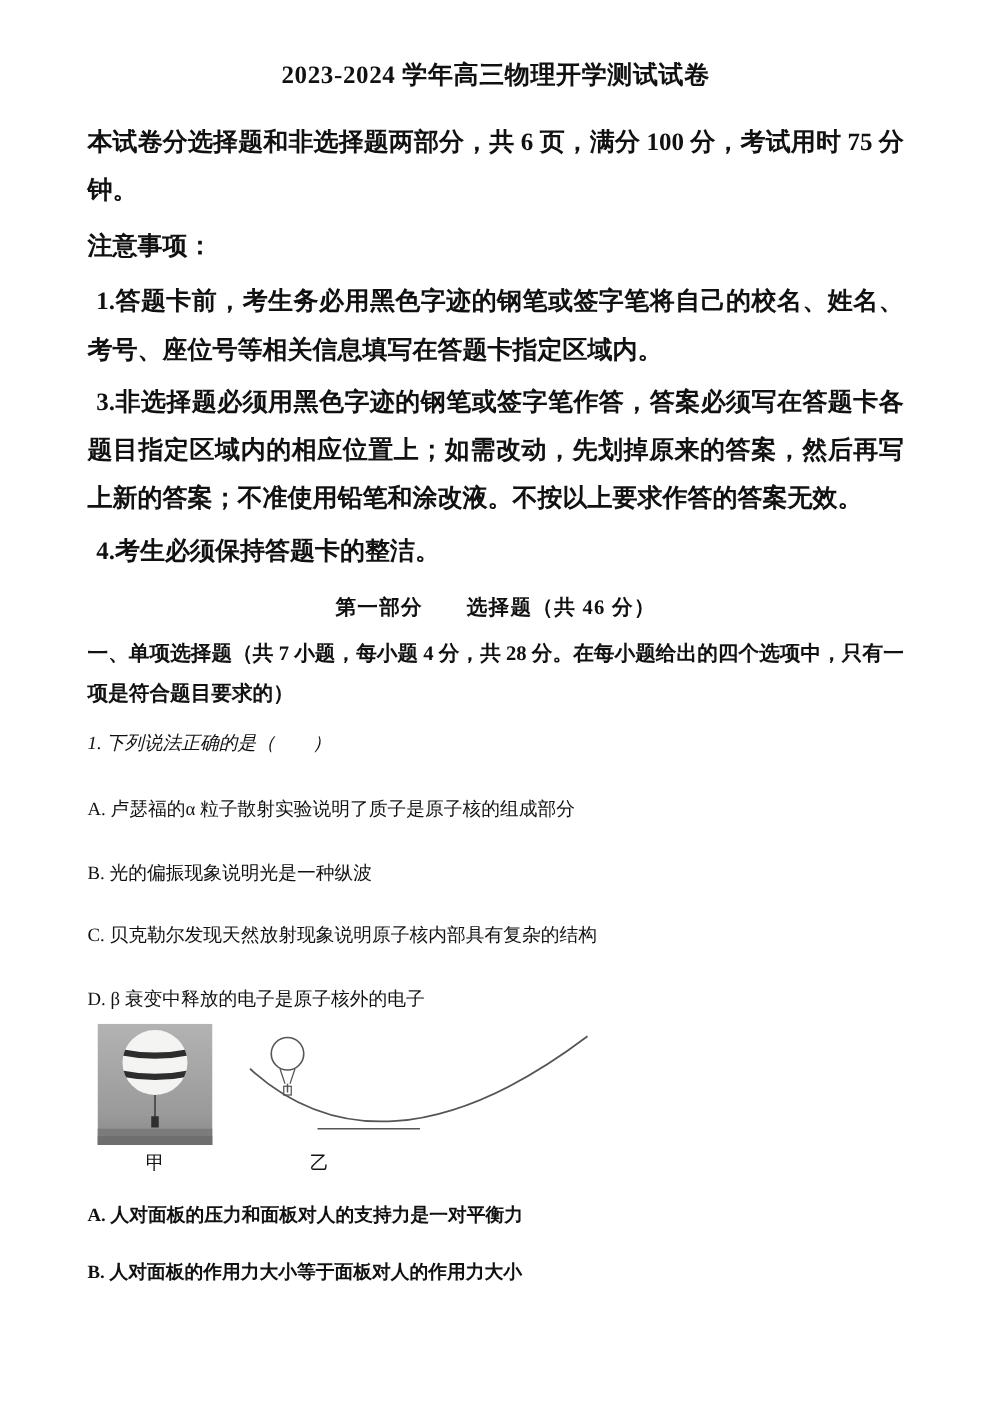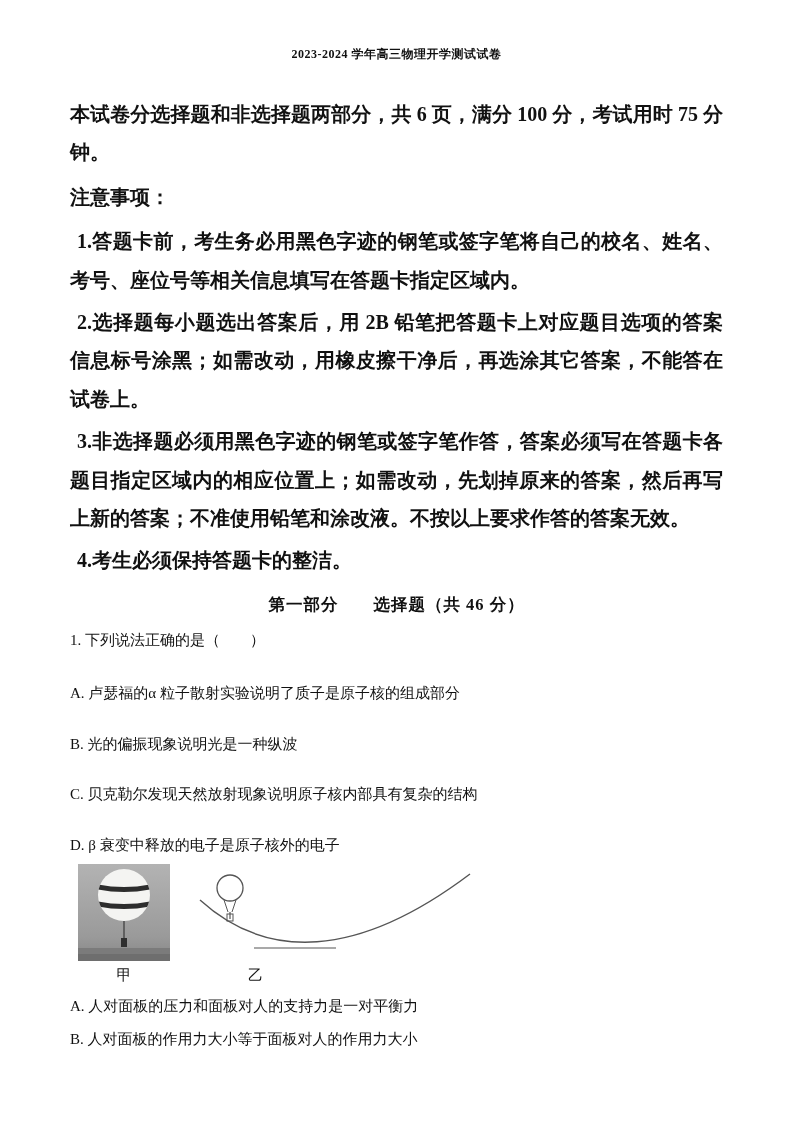--- a/index.html
+++ b/index.html
@@ -10,24 +10,24 @@
   }
   .page {
     width: 793px;
     min-height: 1122px;
     margin: 0 auto;
     background: #ffffff;
     padding: 46px 70px 40px 70px;
   }
   .title {
     text-align: center;
-    font-size: 12px;
+    font-size: 20px;
     font-weight: bold;
     letter-spacing: 0.5px;
-    margin-bottom: 32px;
+    margin-bottom: 22px;
   }
   .hdr {
     font-size: 20px;
     font-weight: bold;
     line-height: 1.92;
     text-align: justify;
     margin-bottom: 6px;
   }
   .notice-item { text-indent: 7px; margin-bottom: 4px; }
   .part-heading {
@@ -42,34 +42,35 @@
     font-weight: bold;
     line-height: 1.95;
     text-align: justify;
     margin-bottom: 10px;
   }
   .stem {
     font-size: 15px;
     line-height: 1.9;
     margin-top: 10px;
     text-align: justify;
+    font-style: italic;
   }
   .stem-wide {
     font-size: 15px;
     line-height: 2.5;
     margin-top: 14px;
     text-align: justify;
   }
   .opt {
     font-size: 15px;
     line-height: 1.5;
     margin-top: 28px;
     text-align: justify;
   }
-  .opt-wide { margin-top: 10px; }
+  .opt-wide { margin-top: 22px; font-weight: bold; }
   .figure-row {
     display: flex;
     align-items: flex-start;
     gap: 26px;
     margin: 8px 0 2px 8px;
   }
   .fig-col {
     display: flex;
     flex-direction: column;
     align-items: center;
@@ -86,26 +87,26 @@
 
 <div class="page">
 
   <h1 class="title">2023-2024 学年高三物理开学测试试卷</h1>
 
   <p class="hdr">本试卷分选择题和非选择题两部分，共 6 页，满分 100 分，考试用时 75 分钟。</p>
 
   <p class="hdr">注意事项：</p>
 
   <p class="hdr notice-item">1.答题卡前，考生务必用黑色字迹的钢笔或签字笔将自己的校名、姓名、考号、座位号等相关信息填写在答题卡指定区域内。</p>
-  <p class="hdr notice-item">2.选择题每小题选出答案后，用 2B 铅笔把答题卡上对应题目选项的答案信息标号涂黑；如需改动，用橡皮擦干净后，再选涂其它答案，不能答在试卷上。</p>
   <p class="hdr notice-item">3.非选择题必须用黑色字迹的钢笔或签字笔作答，答案必须写在答题卡各题目指定区域内的相应位置上；如需改动，先划掉原来的答案，然后再写上新的答案；不准使用铅笔和涂改液。不按以上要求作答的答案无效。</p>
   <p class="hdr notice-item">4.考生必须保持答题卡的整洁。</p>
 
   <p class="part-heading">第一部分　　选择题（共 46 分）</p>
 
+  <p class="section-heading">一、单项选择题（共 7 小题，每小题 4 分，共 28 分。在每小题给出的四个选项中，只有一项是符合题目要求的）</p>
 
   <p class="stem">1. 下列说法正确的是（　　）</p>
   <p class="opt">A. 卢瑟福的α 粒子散射实验说明了质子是原子核的组成部分</p>
   <p class="opt">B. 光的偏振现象说明光是一种纵波</p>
   <p class="opt">C. 贝克勒尔发现天然放射现象说明原子核内部具有复杂的结构</p>
   <p class="opt">D. β 衰变中释放的电子是原子核外的电子</p>
 
 
   <div class="figure-row">
 

